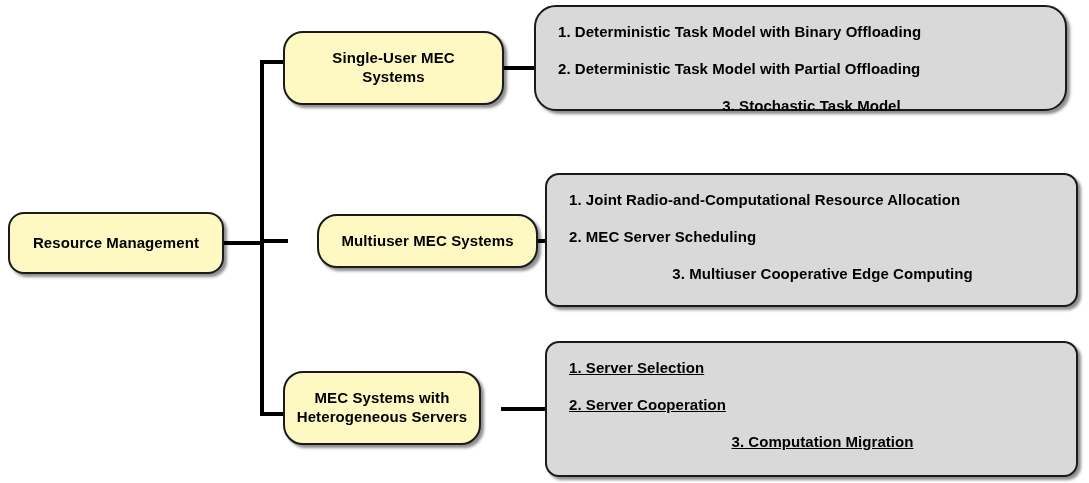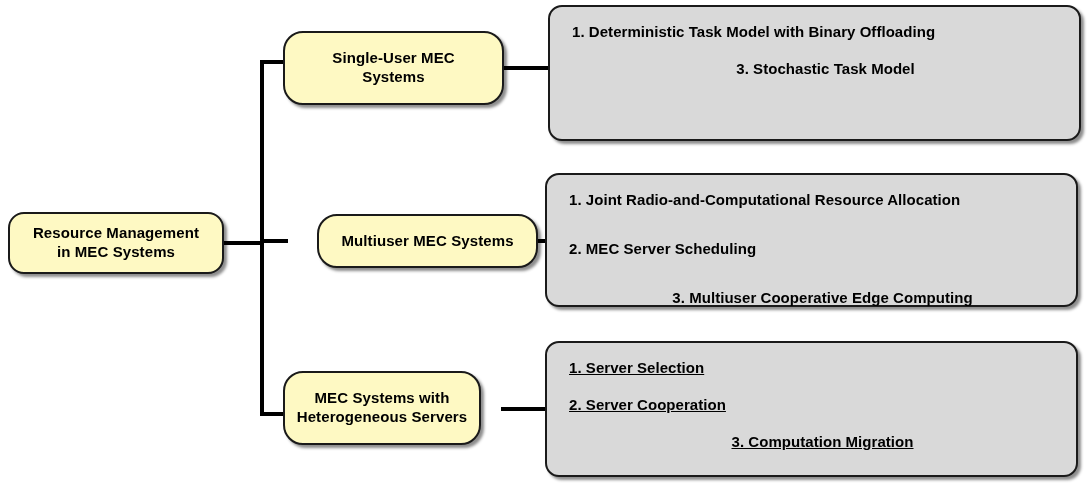--- a/index.html
+++ b/index.html
@@ -65,22 +65,22 @@
     box-sizing: border-box;
     background: #d9d9d9;
     border: 2px solid #1a1a1a;
     border-radius: 14px;
     box-shadow: 3px 3px 3px rgba(0,0,0,0.45);
     padding: 16px 0 16px 22px;
     display: flex;
     flex-direction: column;
     justify-content: flex-start;
   }
-  .panel-1 { left: 548px; top: 5px;   width: 533px; height: 136px; }
-  .panel-2 { left: 545px; top: 173px; width: 533px; height: 134px; gap: 12px; }
+  .panel-1 { left: 534px; top: 5px;   width: 533px; height: 106px; border-radius: 22px; }
+  .panel-2 { left: 545px; top: 173px; width: 533px; height: 134px; }
   .panel-3 { left: 545px; top: 341px; width: 533px; height: 136px; text-decoration: underline; }
 
   .panel-item {
     font-size: 15px;
     font-weight: bold;
     color: #000000;
     letter-spacing: 0.05px;
     margin-bottom: 20px;
     white-space: nowrap;
   }
@@ -103,21 +103,20 @@
 
   <div class="line line-h" style="left:260px; top:412px; width:28px;"></div>
 
   <div class="line line-h" style="left:501px; top:66px; width:47px;"></div>
   <div class="line line-h" style="left:501px; top:239px; width:47px;"></div>
   <div class="line line-h" style="left:501px; top:407px; width:47px;"></div>
 
   <div class="node root-node">
     <span>
       <span class="line-break">Resource Management</span>
-      <span class="line-break">in  MEC Systems</span>
     </span>
   </div>
 
   <div class="node cat-node cat-node-1">
     <span>
       <span class="line-break">Single-User MEC</span>
       <span class="line-break">Systems</span>
     </span>
   </div>
 
@@ -129,20 +128,21 @@
 
   <div class="node cat-node cat-node-3">
     <span>
       <span class="line-break">MEC Systems with</span>
       <span class="line-break">Heterogeneous Servers</span>
     </span>
   </div>
 
   <div class="panel panel-1">
     <div class="panel-item">1. Deterministic Task Model with Binary Offloading</div>
+    <div class="panel-item">2. Deterministic Task Model with Partial Offloading</div>
     <div class="panel-item">3. Stochastic Task Model</div>
   </div>
 
   <div class="panel panel-2">
     <div class="panel-item">1. Joint Radio-and-Computational Resource Allocation</div>
     <div class="panel-item">2. MEC Server Scheduling</div>
     <div class="panel-item">3. Multiuser Cooperative Edge Computing</div>
   </div>
 
   <div class="panel panel-3">

